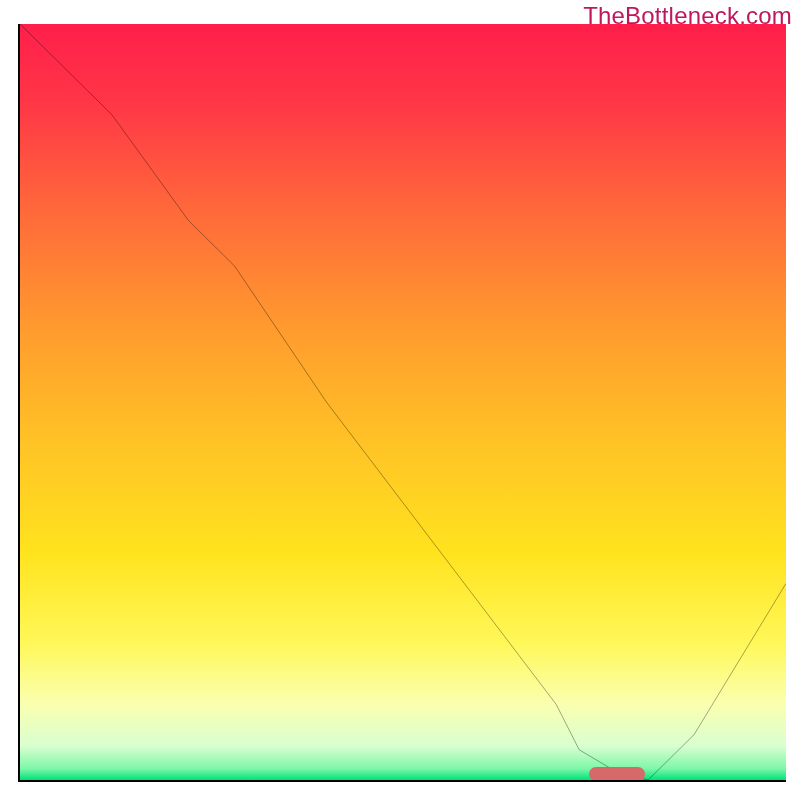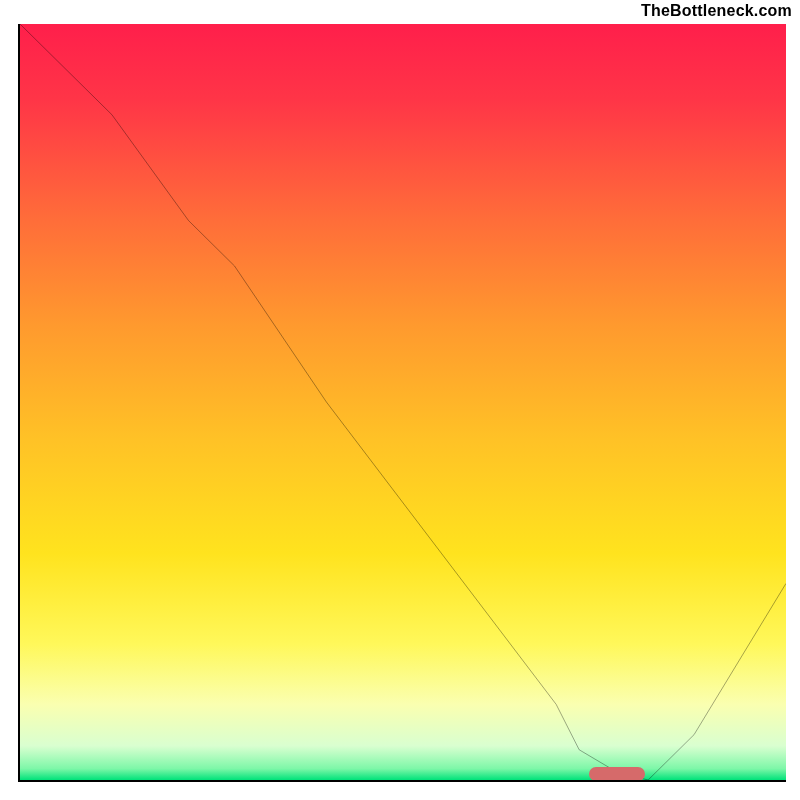--- a/index.html
+++ b/index.html
@@ -13,23 +13,23 @@
   }
   .stage {
     position: relative;
     width: 800px;
     height: 800px;
   }
   .watermark {
     position: absolute;
     top: 2px;
     right: 8px;
-    font-size: 16px;
-    font-weight: 700;
-    color: #000000;
+    font-size: 24px;
+    font-weight: 400;
+    color: #be185d;
     letter-spacing: 0.2px;
     z-index: 5;
   }
   .plot {
     position: absolute;
     left: 18px;
     top: 24px;
     width: 768px;
     height: 758px;
     border-left: 2px solid #000;

